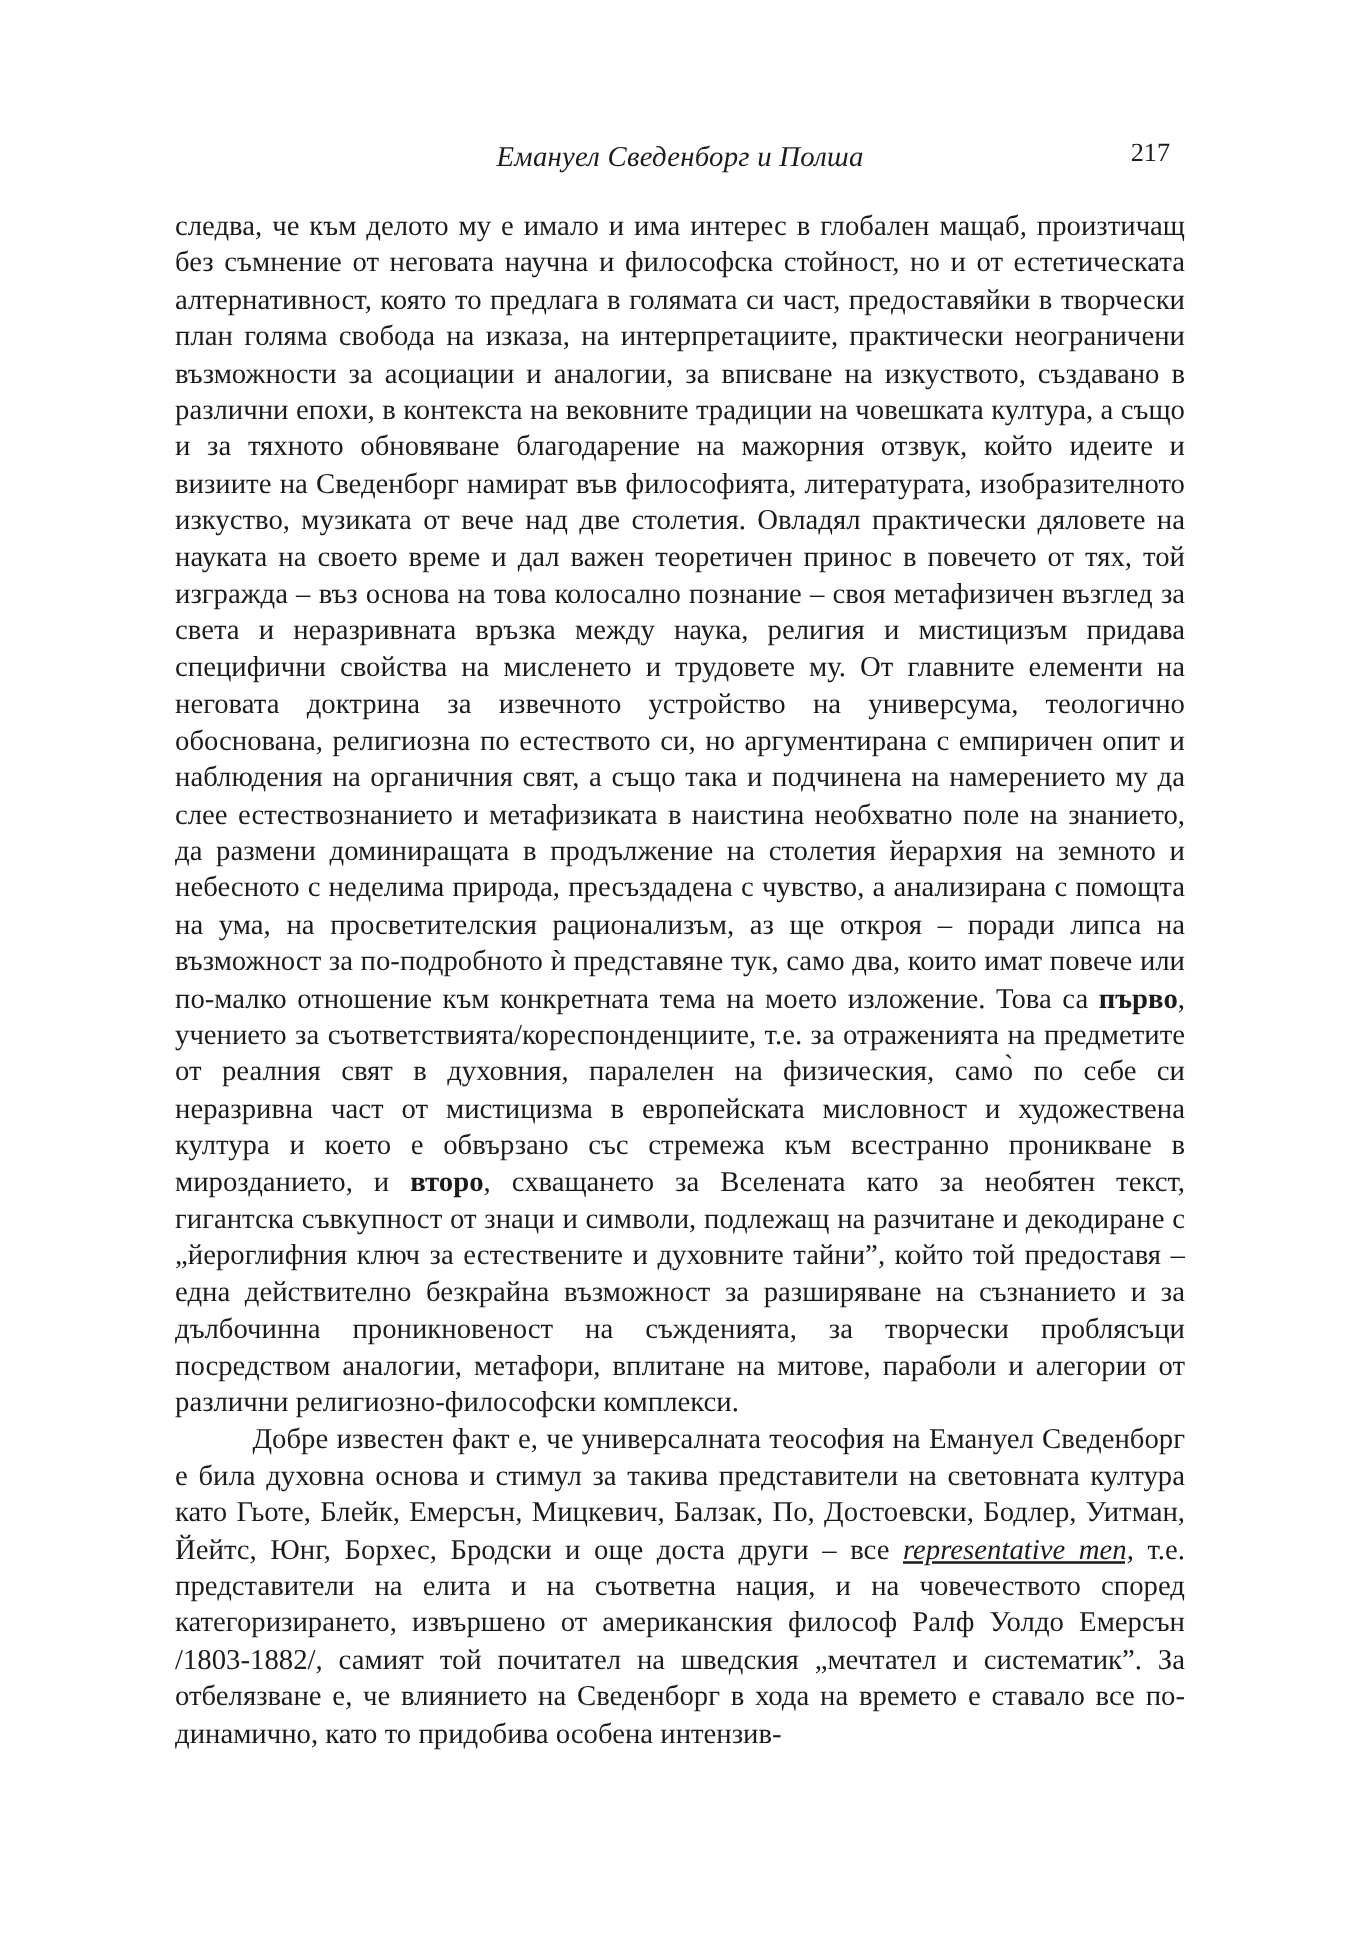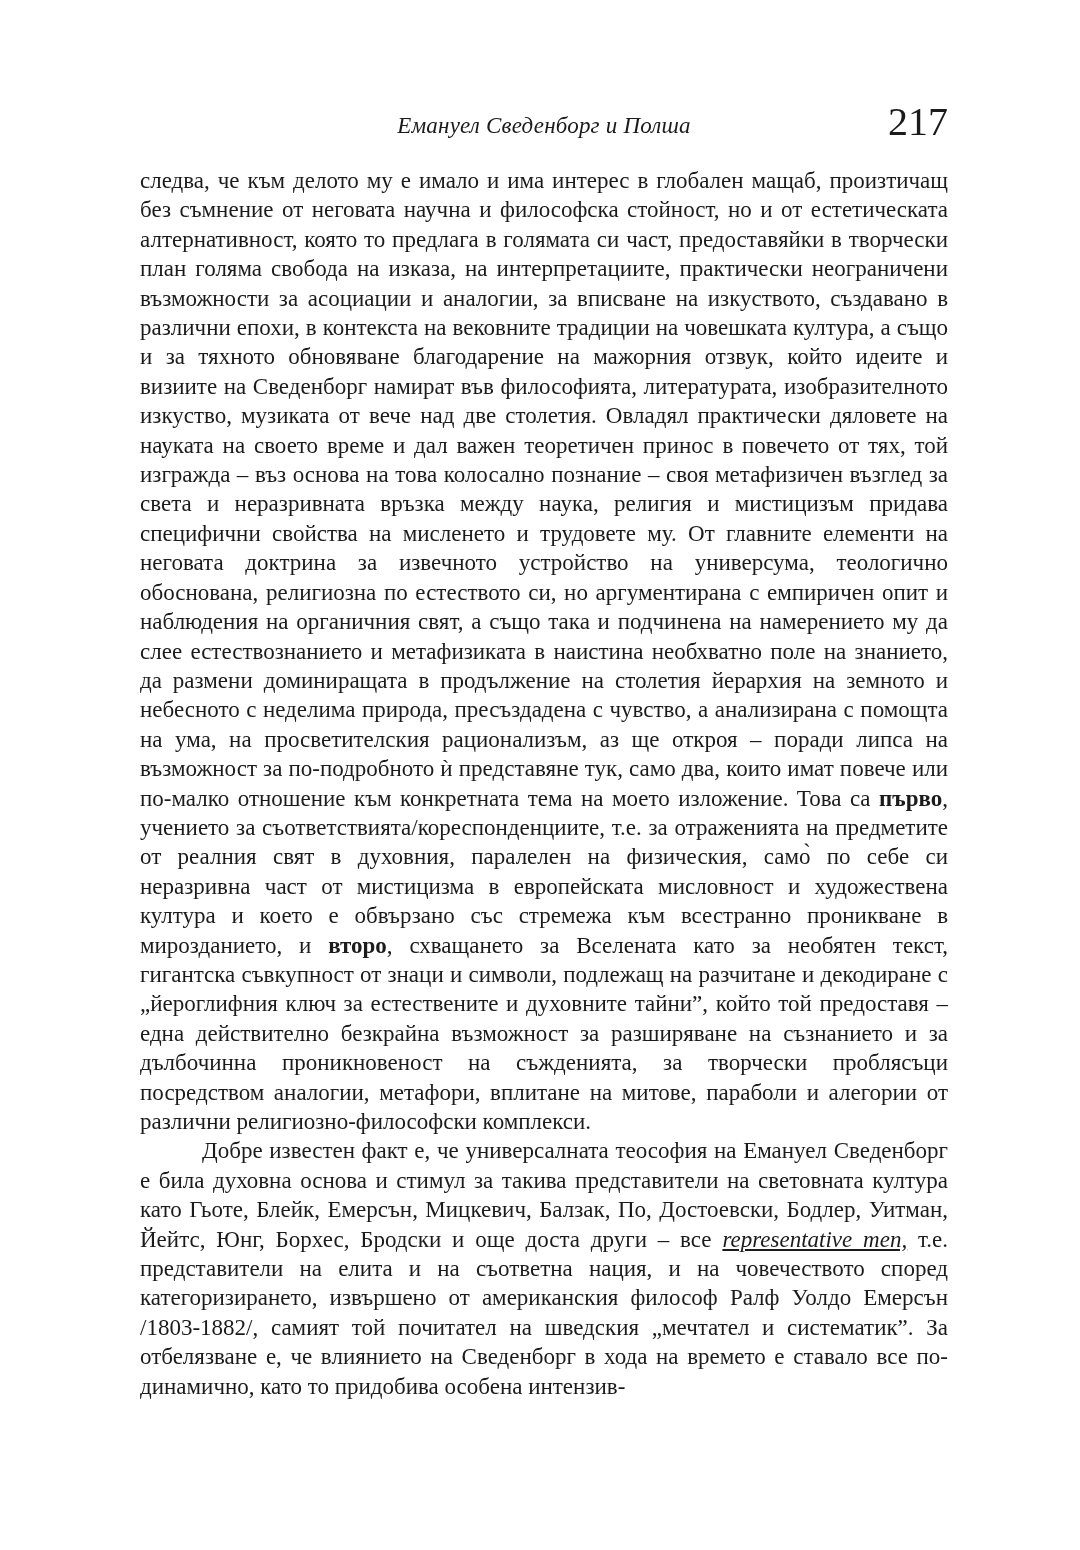--- a/index.html
+++ b/index.html
@@ -26,23 +26,23 @@
   .head-title {
     display: block;
     text-align: center;
     font-style: italic;
     font-size: 23px;
     line-height: 40px;
     letter-spacing: 0.2px;
   }
   .page-number {
     position: absolute;
-    right: 0;
+    right: 12px;
     top: -4px;
-    font-size: 40px;
+    font-size: 21px;
     line-height: 40px;
     font-style: normal;
   }
   .body-text {
     font-size: 23px;
     line-height: 29.4px;
     text-align: justify;
   }
   .para {
     margin: 0;

